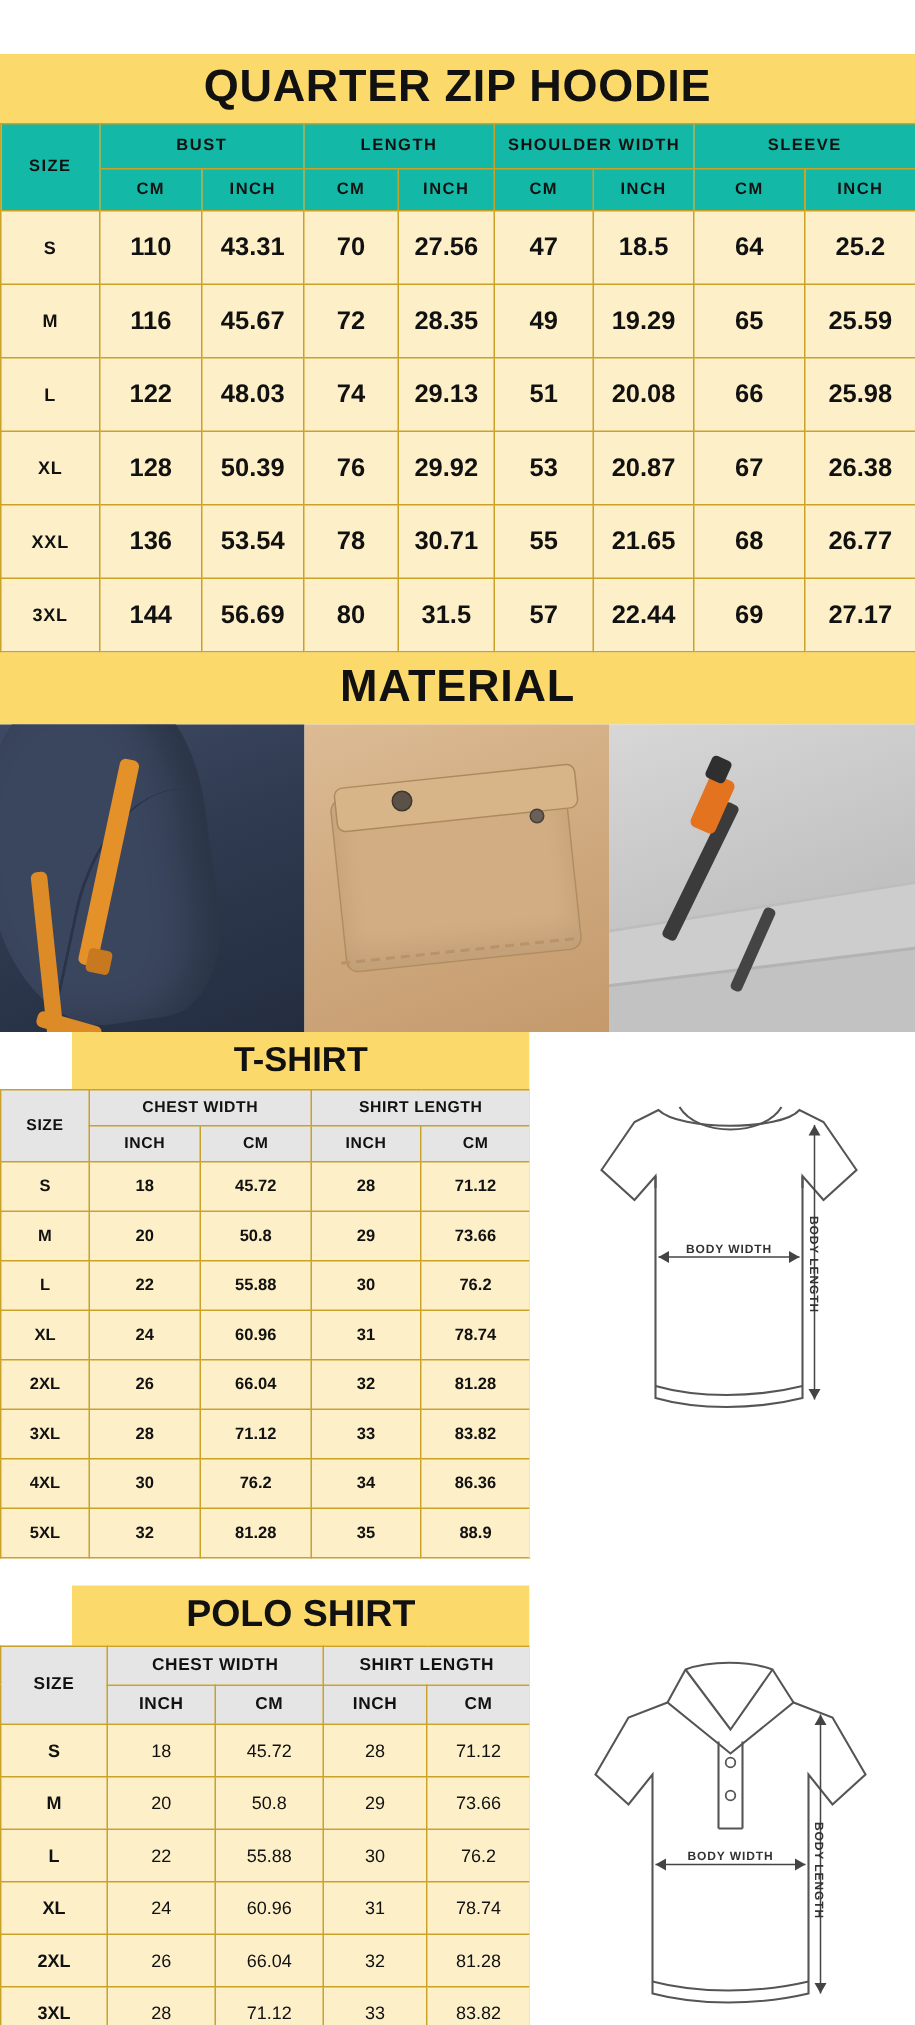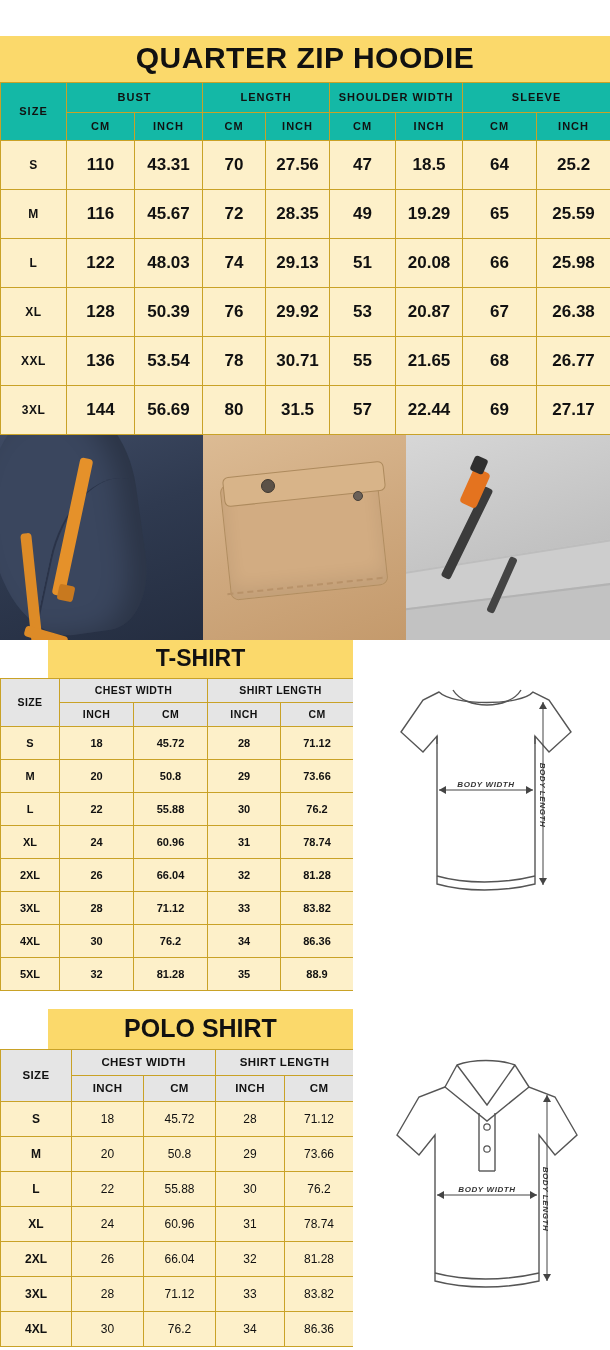--- a/index.html
+++ b/index.html
@@ -220,21 +220,20 @@
   .shirt-section {
     display: flex;
     width: 610px;
     background: #fff;
   }
   .shirt-table-col { width: 353px; }
   .shirt-figure-col {
     width: 257px;
     position: relative;
     background: #fff;
-    font-style: italic;
   }
 
   .sec-title {
     background: #fbd96b;
     text-align: center;
     font-weight: bold;
     color: #111;
     font-size: 23px;
     padding: 5px 0 6px 0;
     margin-left: 48px;
@@ -373,20 +372,21 @@
         <td>31.5</td>
         <td>57</td>
         <td>22.44</td>
         <td>69</td>
         <td>27.17</td>
       </tr>
     </tbody>
       </table>
   </div>
 
+  <div class="material-bar">MATERIAL</div>
   <div class="photos">
     <div class="photo p1">
       <div class="hood"></div>
       <div class="seam"></div>
       <div class="cord-a"></div>
       <div class="cord-b"></div>
       <div class="cord-c"></div>
       <div class="tip"></div>
     </div>
     <div class="photo p2">

